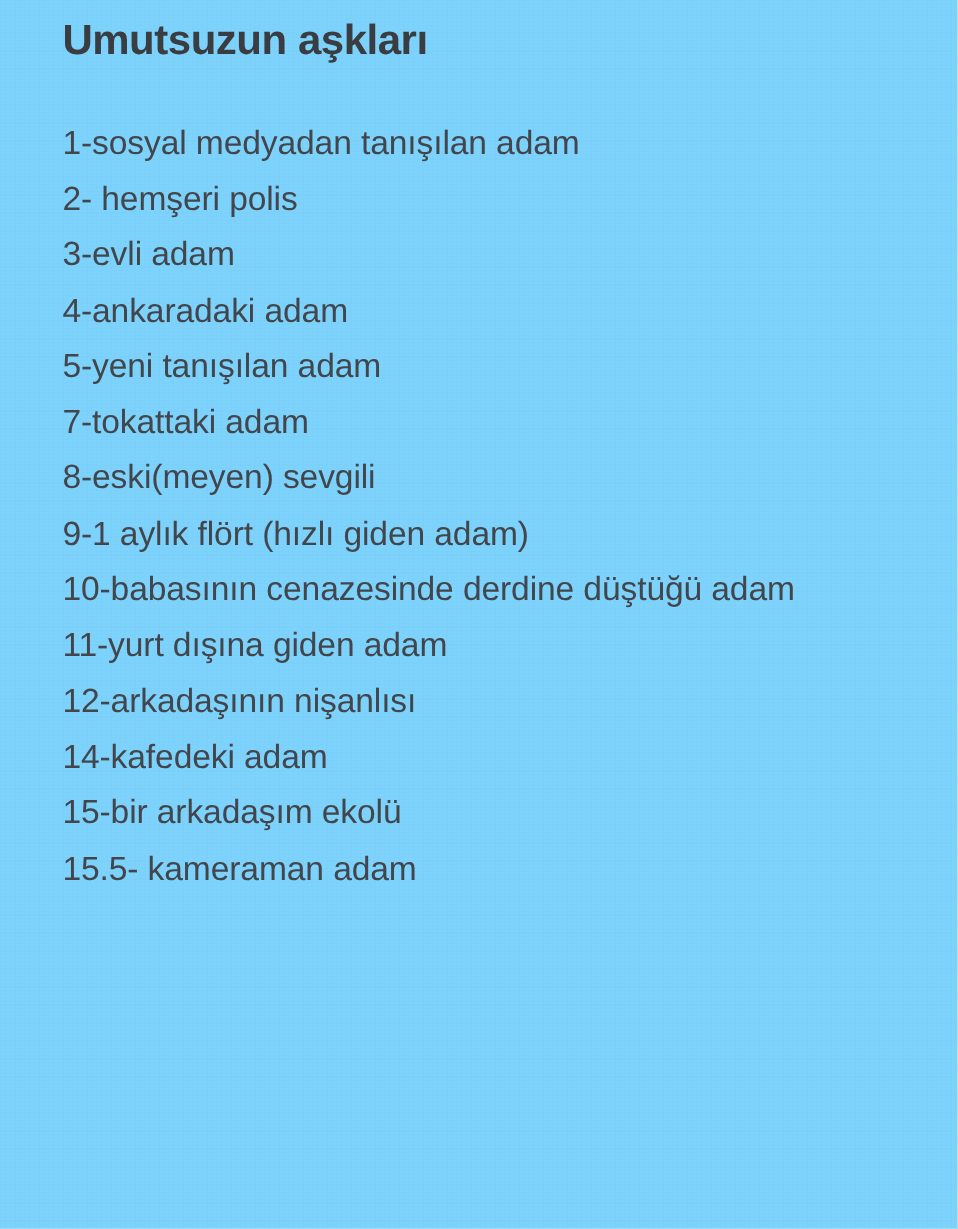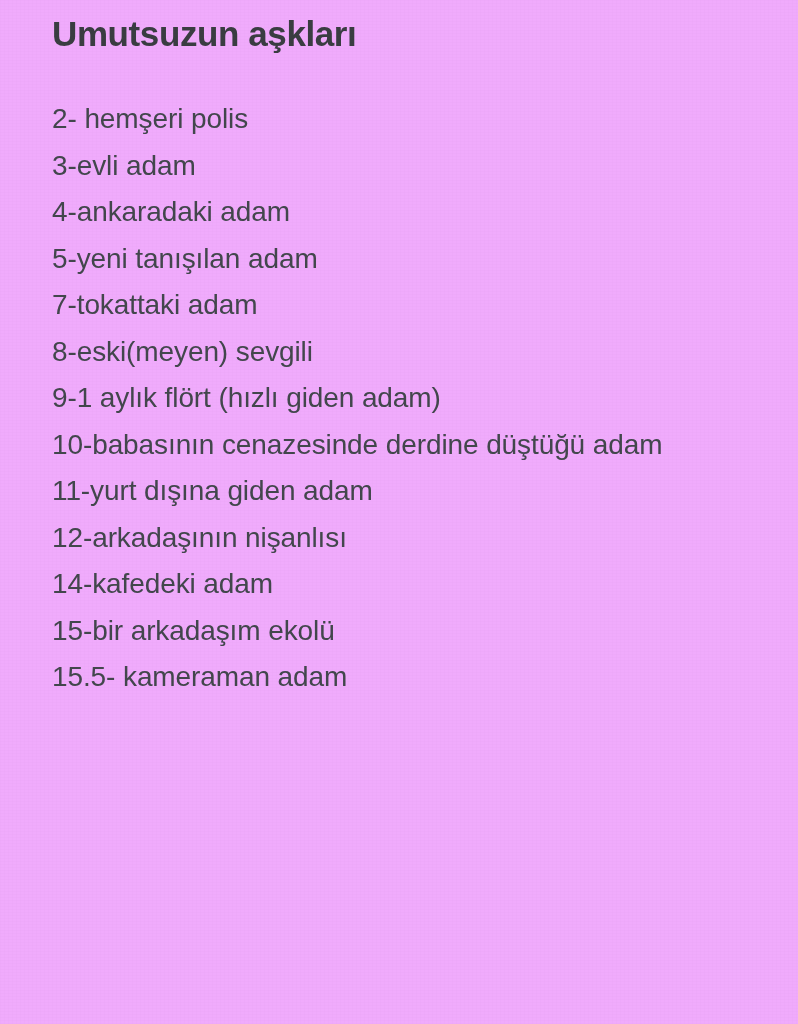--- a/index.html
+++ b/index.html
@@ -12,21 +12,21 @@
     background: #f4f4f2;
     font-family: "Liberation Sans", sans-serif;
     color: #3b3f45;
     overflow: hidden;
   }
   .page {
     width: 798px;
     height: 1024px;
     box-sizing: border-box;
     padding: 14px 40px 0 52px;
-    background: #f0abfc;
+    background: #7dd3fc;
     position: relative;
   }
   
   .page::before {
     content: "";
     position: absolute;
     inset: 0;
     pointer-events: none;
     background:
       repeating-linear-gradient(0deg, rgba(0,0,0,0.012) 0px, rgba(0,0,0,0.012) 1px, rgba(255,255,255,0) 1px, rgba(255,255,255,0) 3px),
@@ -54,20 +54,21 @@
     white-space: pre-wrap;
     margin: 0;
   }
 </style>
 </head>
 <body>
 
 <div class="page">
   <h1 class="note-title">Umutsuzun aşkları</h1>
   <div class="note-body">
+    <p class="note-line">1-sosyal medyadan tanışılan adam</p>
     <p class="note-line">2- hemşeri polis</p>
     <p class="note-line">3-evli adam</p>
     <p class="note-line">4-ankaradaki adam</p>
     <p class="note-line">5-yeni tanışılan adam</p>
     <p class="note-line">7-tokattaki adam</p>
     <p class="note-line">8-eski(meyen) sevgili</p>
     <p class="note-line">9-1 aylık flört (hızlı giden adam)</p>
     <p class="note-line">10-babasının cenazesinde derdine düştüğü adam</p>
     <p class="note-line">11-yurt dışına giden adam</p>
     <p class="note-line">12-arkadaşının nişanlısı</p>

